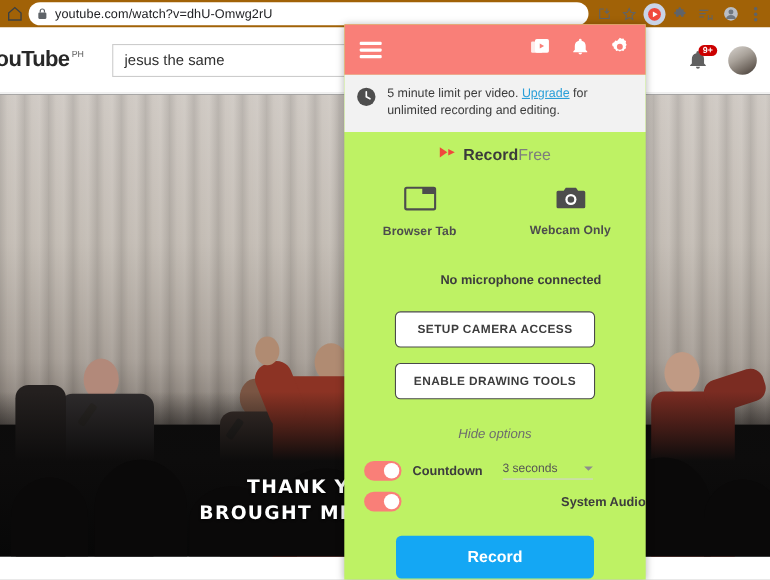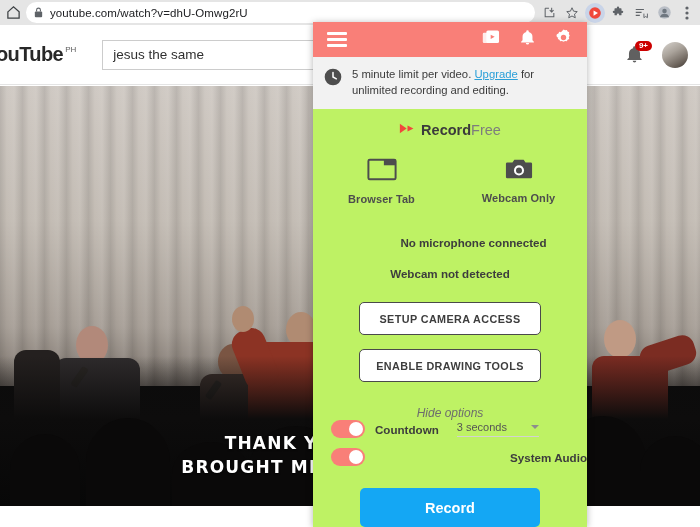--- a/index.html
+++ b/index.html
@@ -6,21 +6,21 @@
   html, body {
     width: 700px; height: 527px;
     font-family: "Liberation Sans", sans-serif;
     overflow: hidden; background: #fff;
   }
   #root { position: relative; width: 700px; height: 527px; overflow: hidden; }
 
   
   .chrome {
     position: absolute; left: 0; top: 0; width: 700px; height: 25px;
-    background: #e5e5e5;
+    background: #a16207;
     display: flex; align-items: center;
   }
   .home-ico { width: 26px; height: 25px; display:flex; align-items:center; justify-content:center; flex:0 0 26px; }
   .omnibox {
     flex: 1 1 auto; height: 21px; margin-right: 4px;
     background: #fff; border-radius: 11px;
     display: flex; align-items: center; padding: 0 8px; gap: 7px;
     font-size: 11.5px; color: #202124; overflow: hidden;
   }
   .lock-ico { flex: 0 0 9px; display: flex; align-items: center; }
@@ -135,21 +135,21 @@
   }
   .obtn.b1 { margin-top: 22px; }
   .obtn.b2 { margin-top: 14px; }
 
   .hide-options {
     text-align: center; font-size: 12px; color: #6d6d6d;
     font-style: italic; margin-top: 24px; cursor: pointer;
   }
 
   .opt-row { display: flex; align-items: center; gap: 10px; padding-left: 18px; }
-  .opt-row.countdown { }
+  .opt-row.countdown { margin-top: 18px; }
   .opt-row.sysaudio { margin-top: 10px; justify-content: space-between; }
   .toggle {
     width: 34px; height: 18px; border-radius: 10px; background: #f97f78;
     position: relative; flex: 0 0 34px; cursor: pointer;
   }
   .toggle .knob {
     position: absolute; right: 2px; top: 2px; width: 14px; height: 14px;
     border-radius: 50%; background: #fff;
   }
   .opt-label { font-size: 11.6px; font-weight: bold; color: #3d3d3d; }
@@ -373,21 +373,20 @@
               <path d="M10 2 h10 l2 3 h5.5 a1.5 1.5 0 0 1 1.5 1.5 V20.5 a1.5 1.5 0 0 1-1.5 1.5 H2.5 A1.5 1.5 0 0 1 1 20.5 V6.5 A1.5 1.5 0 0 1 2.5 5 H8 z"></path>
               <circle cx="15" cy="13.5" r="5.4" fill="#fff"></circle>
               <circle cx="15" cy="13.5" r="3.2" fill="#4d4d4d"></circle>
             </svg>
           </span>
           <span class="tab-label">Webcam Only</span>
         </div>
       </div>
 
       <div class="status first">No microphone connected</div>
-      <div class="status second">Webcam not detected</div>
 
       <button class="obtn b1">SETUP CAMERA ACCESS</button>
       <button class="obtn b2">ENABLE DRAWING TOOLS</button>
 
       <div class="hide-options">Hide options</div>
 
       <div class="opt-row countdown">
         <div class="toggle">
             <div class="knob"></div>
           </div>

